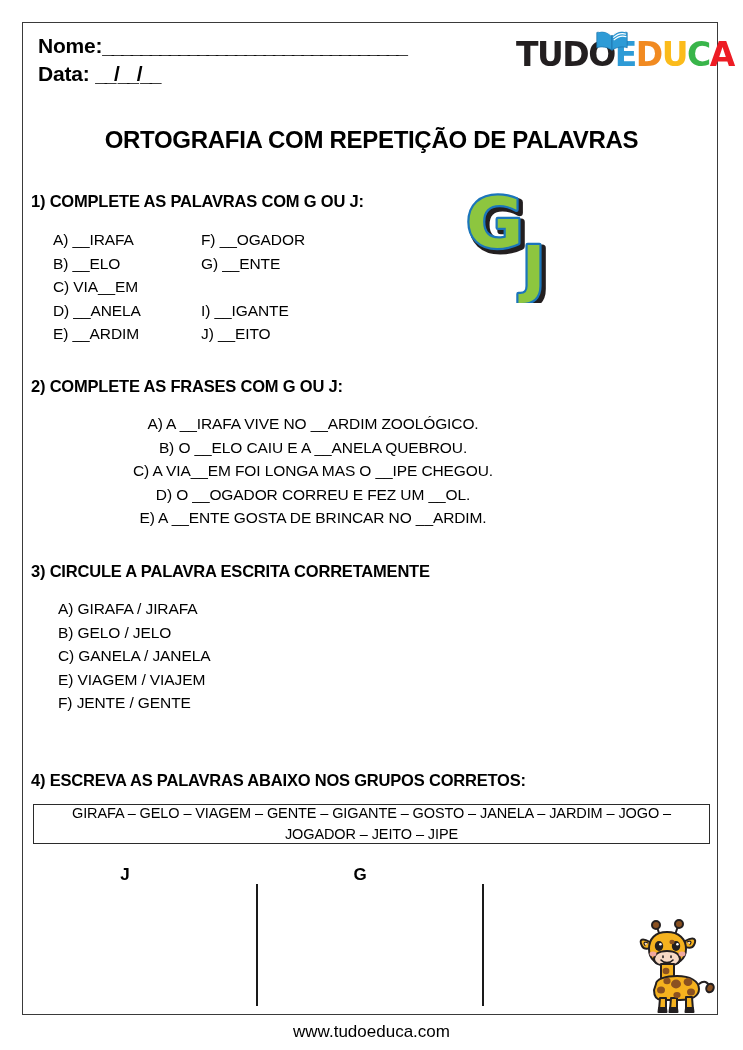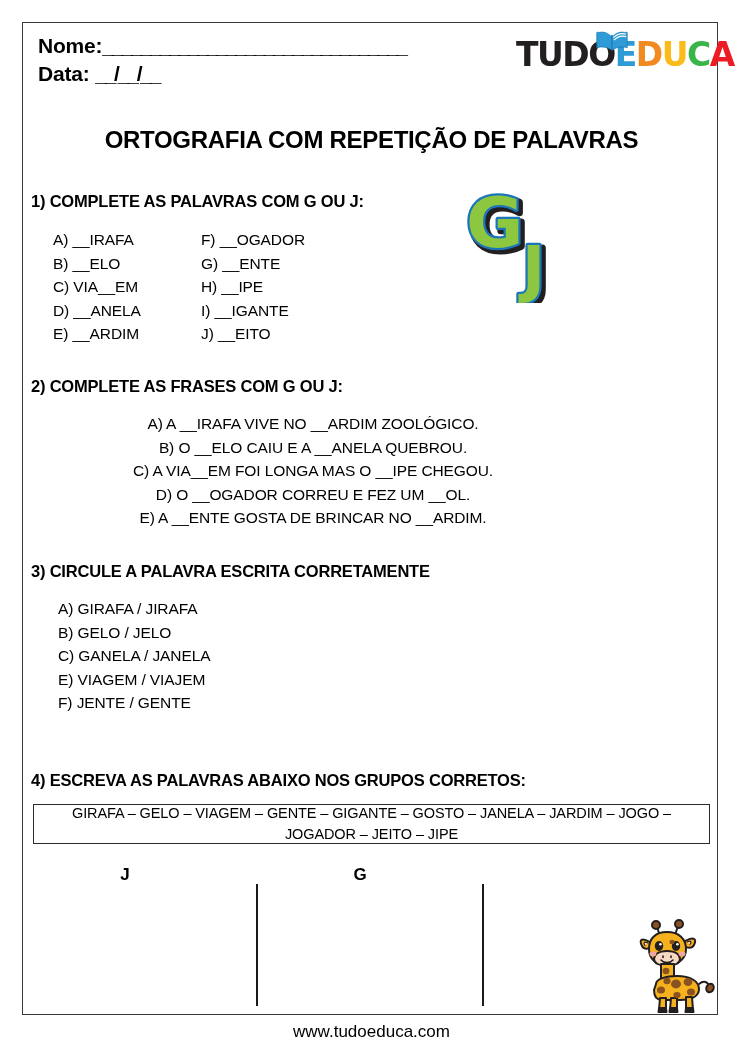--- a/index.html
+++ b/index.html
@@ -254,21 +254,20 @@
   <div class="ex1-row">
     <div class="body-line ex1-col-a">A) __IRAFA</div>
     <div class="body-line ex1-col-b">F) __OGADOR</div>
   </div>
   <div class="ex1-row">
     <div class="body-line ex1-col-a">B)  __ELO</div>
     <div class="body-line ex1-col-b">G) __ENTE</div>
   </div>
   <div class="ex1-row">
     <div class="body-line ex1-col-a">C) VIA__EM</div>
-    <div class="body-line ex1-col-b">H) __IPE</div>
   </div>
   <div class="ex1-row">
     <div class="body-line ex1-col-a">D) __ANELA</div>
     <div class="body-line ex1-col-b">I) __IGANTE</div>
   </div>
   <div class="ex1-row">
     <div class="body-line ex1-col-a">E) __ARDIM</div>
     <div class="body-line ex1-col-b">J) __EITO</div>
   </div>
 </div>

